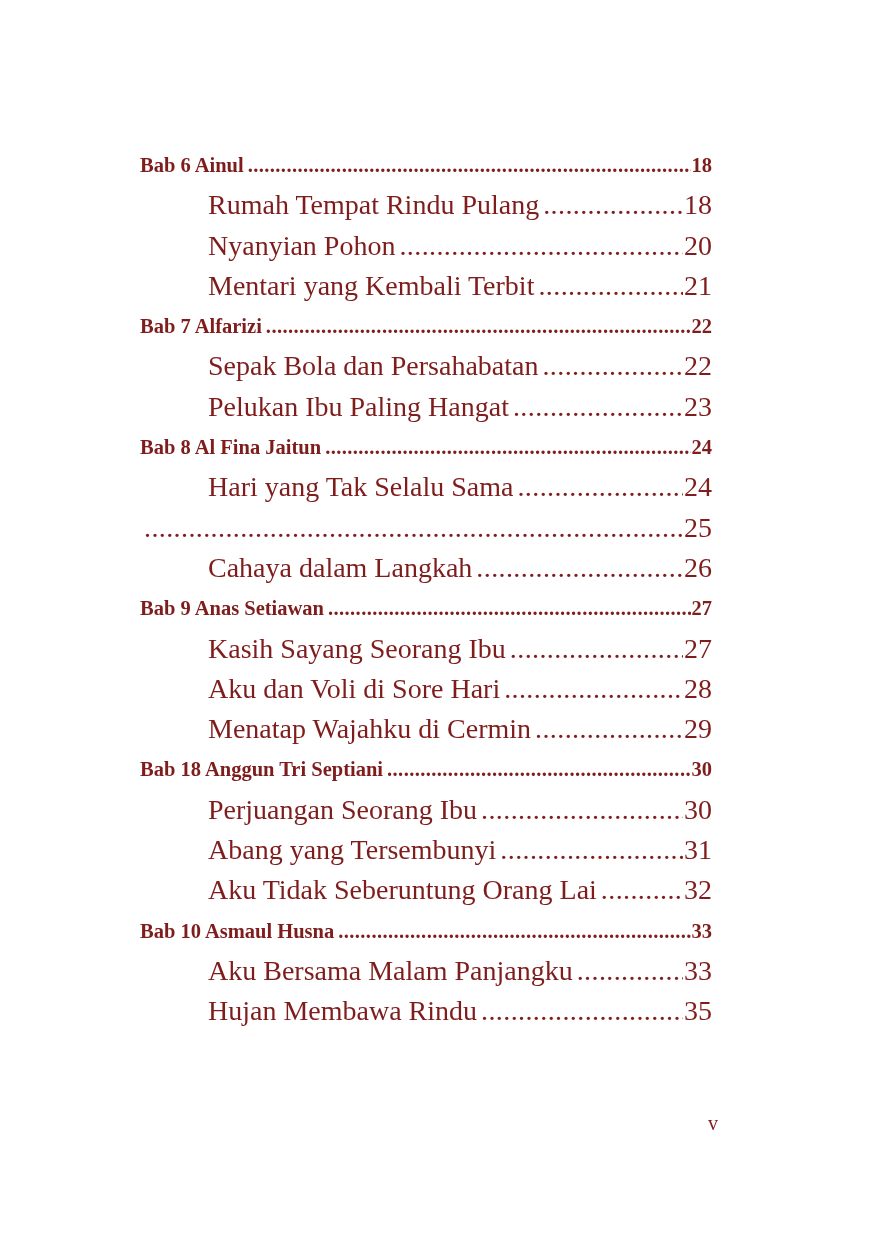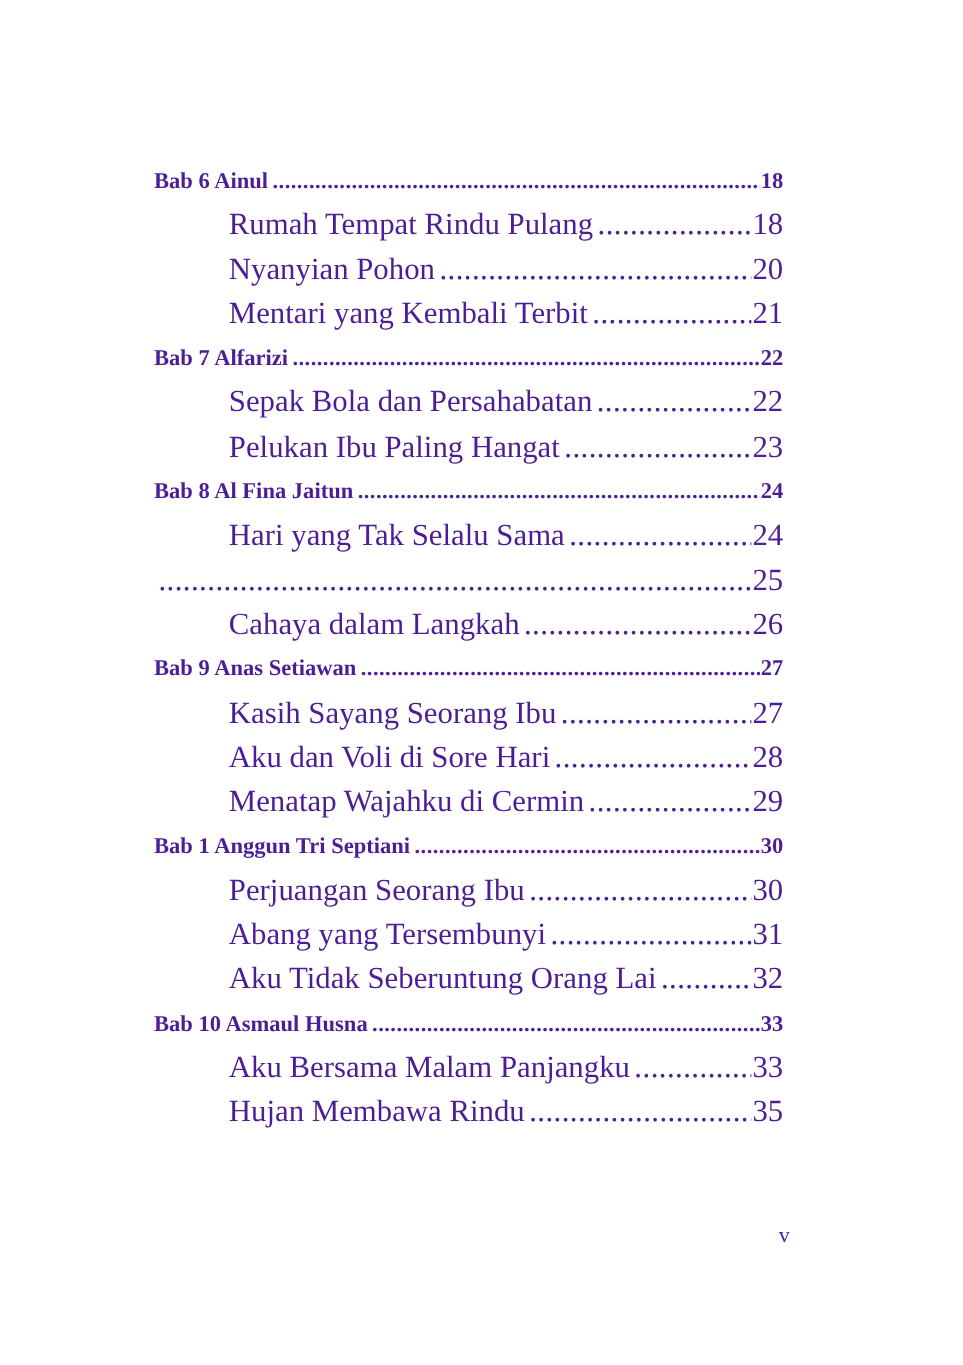--- a/index.html
+++ b/index.html
@@ -5,21 +5,21 @@
   html, body {
     margin: 0;
     padding: 0;
     background: #ffffff;
   }
   .page {
     position: relative;
     width: 875px;
     height: 1241px;
     background: #ffffff;
-    color: #4c1d95;
+    color: #7f1d1d;
     font-family: "Liberation Serif", serif;
     overflow: hidden;
   }
   .toc {
     position: absolute;
     left: 140px;
     right: 163px;
     top: 145px;
   }
   .toc-row {
@@ -135,21 +135,21 @@
     <span class="toc-label">Aku dan Voli di Sore Hari</span>
     <span class="toc-leader"></span>
     <span class="toc-page">28</span>
   </div>
       <div class="toc-row sub">
     <span class="toc-label">Menatap Wajahku di Cermin</span>
     <span class="toc-leader"></span>
     <span class="toc-page">29</span>
   </div>
       <div class="toc-row chapter">
-    <span class="toc-label">Bab 1 Anggun Tri Septiani</span>
+    <span class="toc-label">Bab 18 Anggun Tri Septiani</span>
     <span class="toc-leader"></span>
     <span class="toc-page">30</span>
   </div>
       <div class="toc-row sub">
     <span class="toc-label">Perjuangan Seorang Ibu</span>
     <span class="toc-leader"></span>
     <span class="toc-page">30</span>
   </div>
       <div class="toc-row sub">
     <span class="toc-label">Abang yang Tersembunyi</span>

